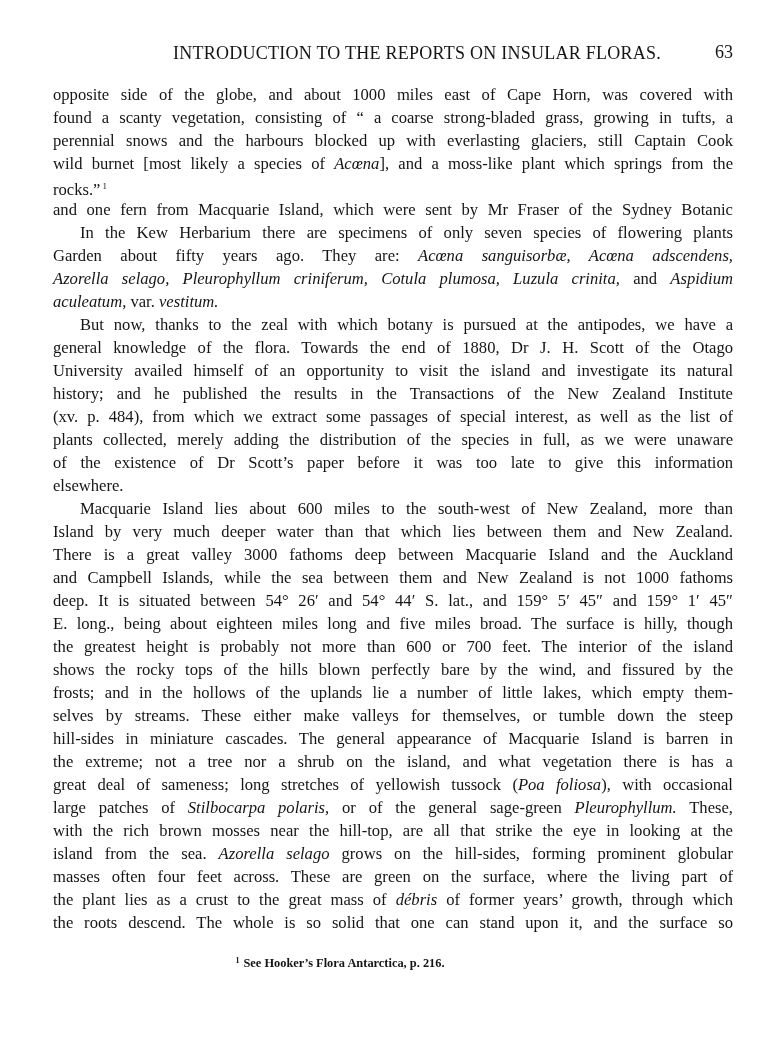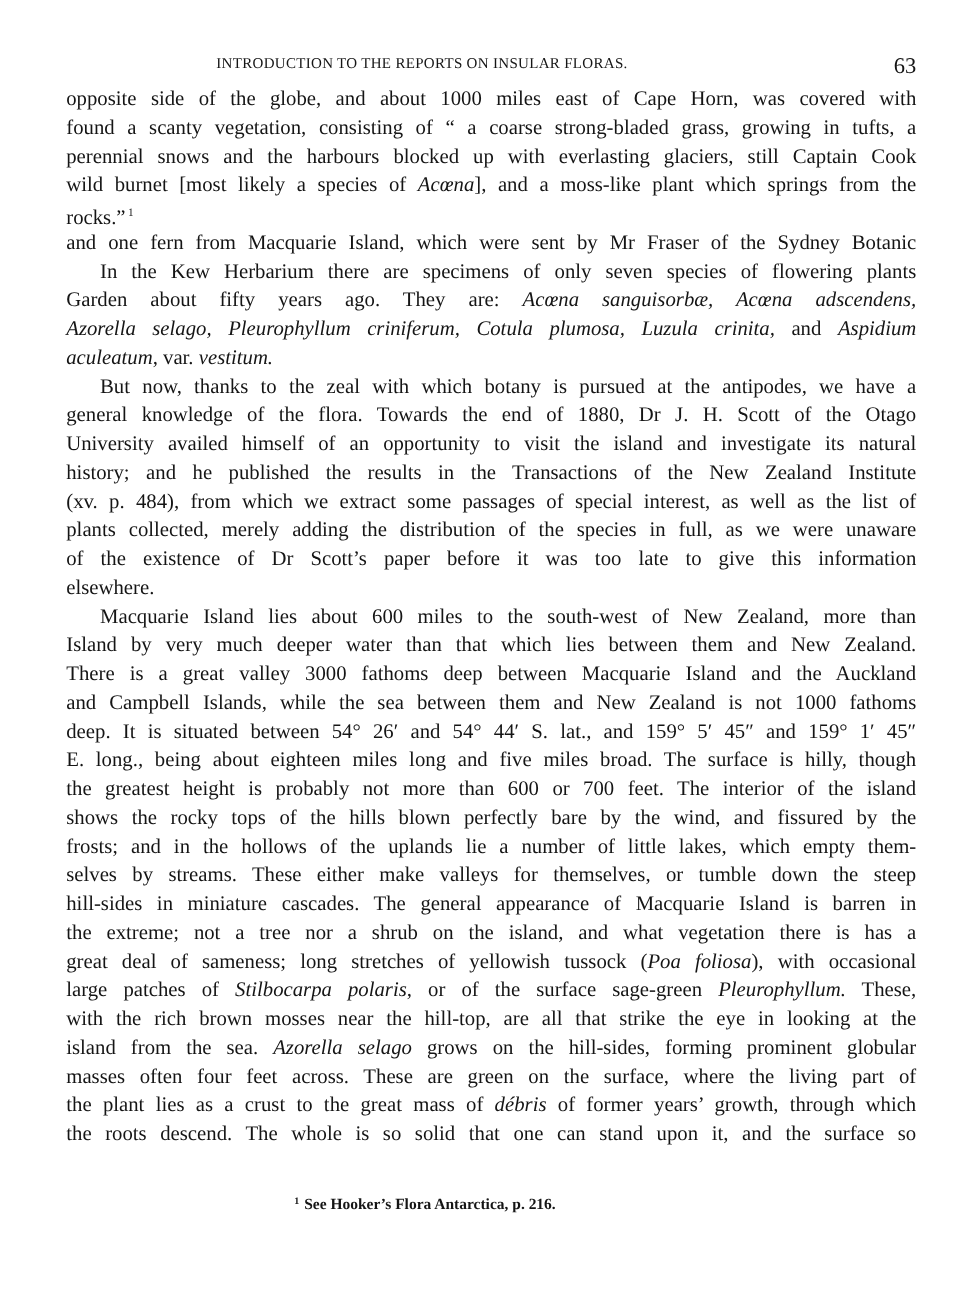--- a/index.html
+++ b/index.html
@@ -20,34 +20,34 @@
     top: 43px;
     left: 53px;
     width: 680px;
     height: 18px;
   }
   .running-title {
     position: absolute;
     left: 120px;
     top: 0;
     font-family: "Liberation Serif", serif;
-    font-size: 12px;
+    font-size: 18px;
     letter-spacing: 0.25px;
     white-space: nowrap;
   }
   .page-number {
     position: absolute;
     right: 0;
     top: -1px;
     font-family: "Liberation Serif", serif;
     font-size: 18px;
   }
   .body-text {
     position: absolute;
-    top: 67px;
+    top: 83px;
     left: 53px;
     width: 680px;
   }
   .line {
     display: block;
     height: 23px;
     line-height: 23px;
     font-family: "Liberation Serif", serif;
     font-size: 16.6px;
     white-space: nowrap;
@@ -124,21 +124,21 @@
       <span class="line"><span>and Campbell Islands, while the sea between them and New Zealand is not 1000 fathoms</span></span>
       <span class="line"><span>deep.  It is situated between 54° 26′ and 54° 44′ S. lat., and 159° 5′ 45″ and 159° 1′ 45″</span></span>
       <span class="line"><span>E. long., being about eighteen miles long and five miles broad.  The surface is hilly, though</span></span>
       <span class="line"><span>the greatest height is probably not more than 600 or 700 feet.  The interior of the island</span></span>
       <span class="line"><span>shows the rocky tops of the hills blown perfectly bare by the wind, and fissured by the</span></span>
       <span class="line"><span>frosts; and in the hollows of the uplands lie a number of little lakes, which empty them-</span></span>
       <span class="line"><span>selves by streams.  These either make valleys for themselves, or tumble down the steep</span></span>
       <span class="line"><span>hill-sides in miniature cascades.  The general appearance of Macquarie Island is barren in</span></span>
       <span class="line"><span>the extreme; not a tree nor a shrub on the island, and what vegetation there is has a</span></span>
       <span class="line"><span>great deal of sameness; long stretches of yellowish tussock (</span><i>Poa foliosa</i><span>), with occasional</span></span>
-      <span class="line"><span>large patches of </span><i>Stilbocarpa polaris</i><span>, or of the surface sage-green </span><i>Pleurophyllum.</i><span>  These,</span></span>
+      <span class="line"><span>large patches of </span><i>Stilbocarpa polaris</i><span>, or of the general sage-green </span><i>Pleurophyllum.</i><span>  These,</span></span>
       <span class="line"><span>with the rich brown mosses near the hill-top, are all that strike the eye in looking at the</span></span>
       <span class="line"><span>island from the sea.  </span><i>Azorella selago</i><span> grows on the hill-sides, forming prominent globular</span></span>
       <span class="line"><span>masses often four feet across.  These are green on the surface, where the living part of</span></span>
       <span class="line"><span>the plant lies as a crust to the great mass of </span><i>débris</i><span> of former years’ growth, through which</span></span>
       <span class="line"><span>the roots descend.  The whole is so solid that one can stand upon it, and the surface so</span></span>
     </div>
   </div>
 
 <div class="footnote">
   <sup>1</sup><span>See Hooker’s Flora Antarctica, p. 216.</span>

